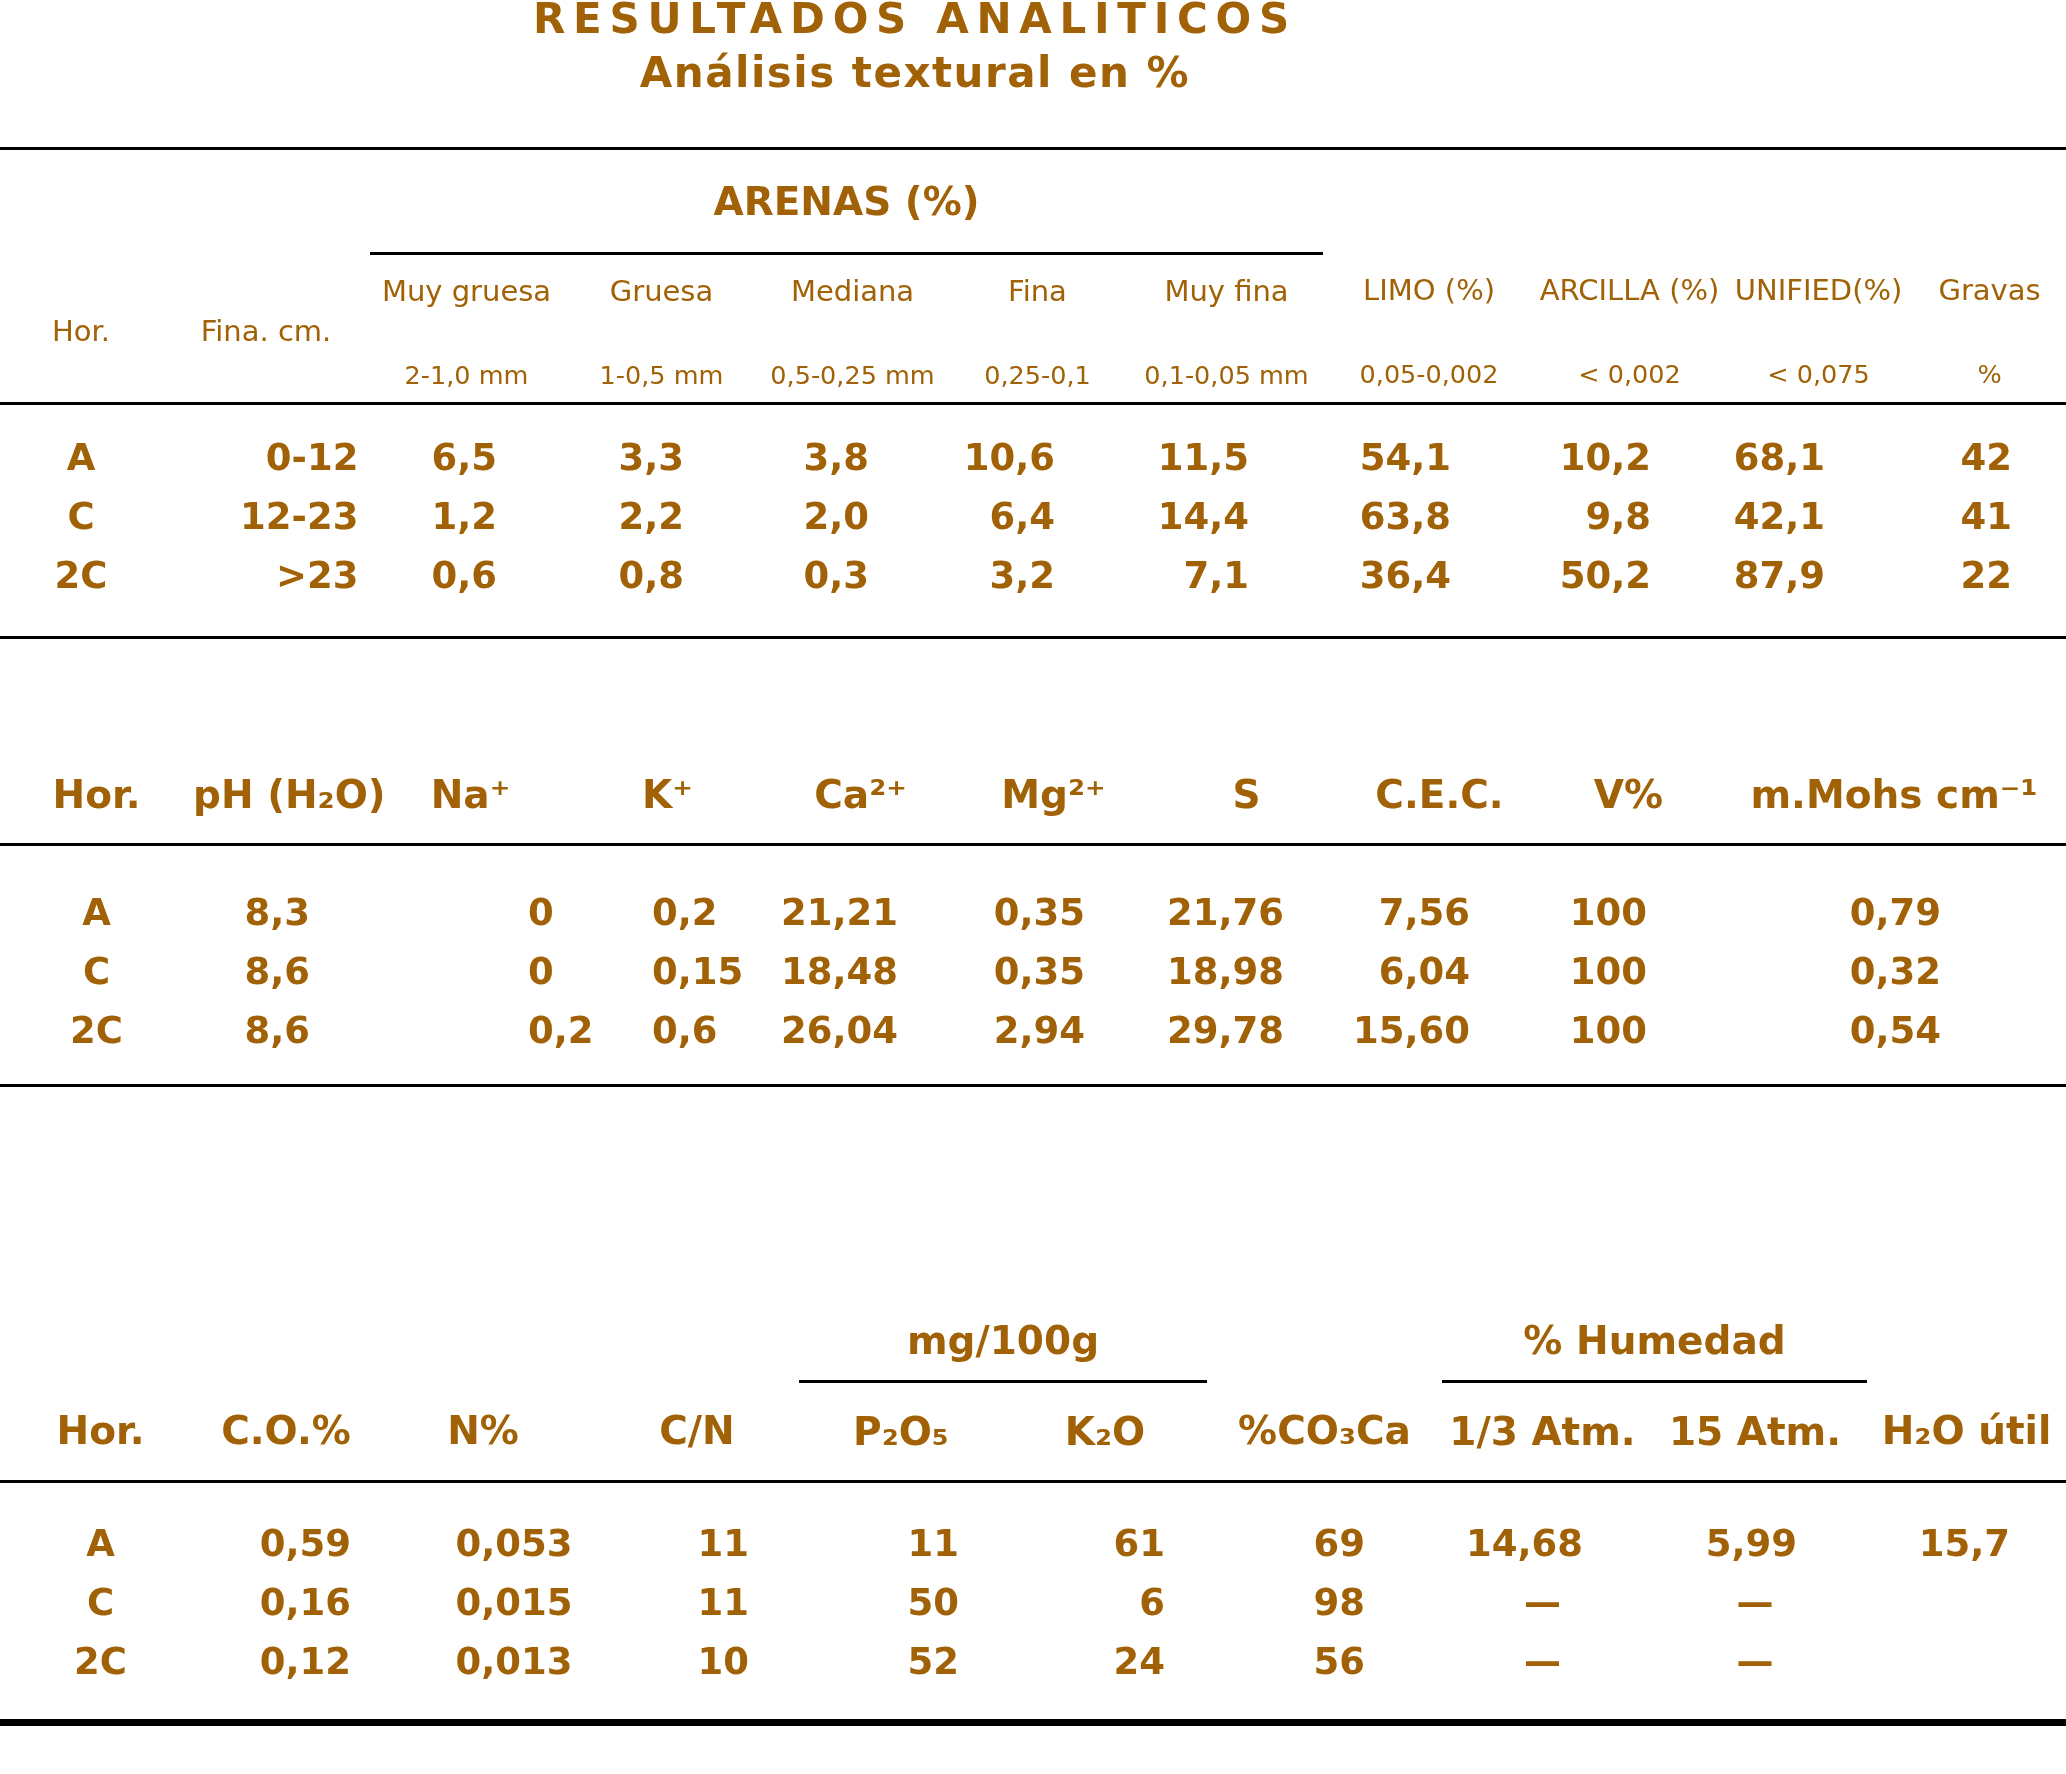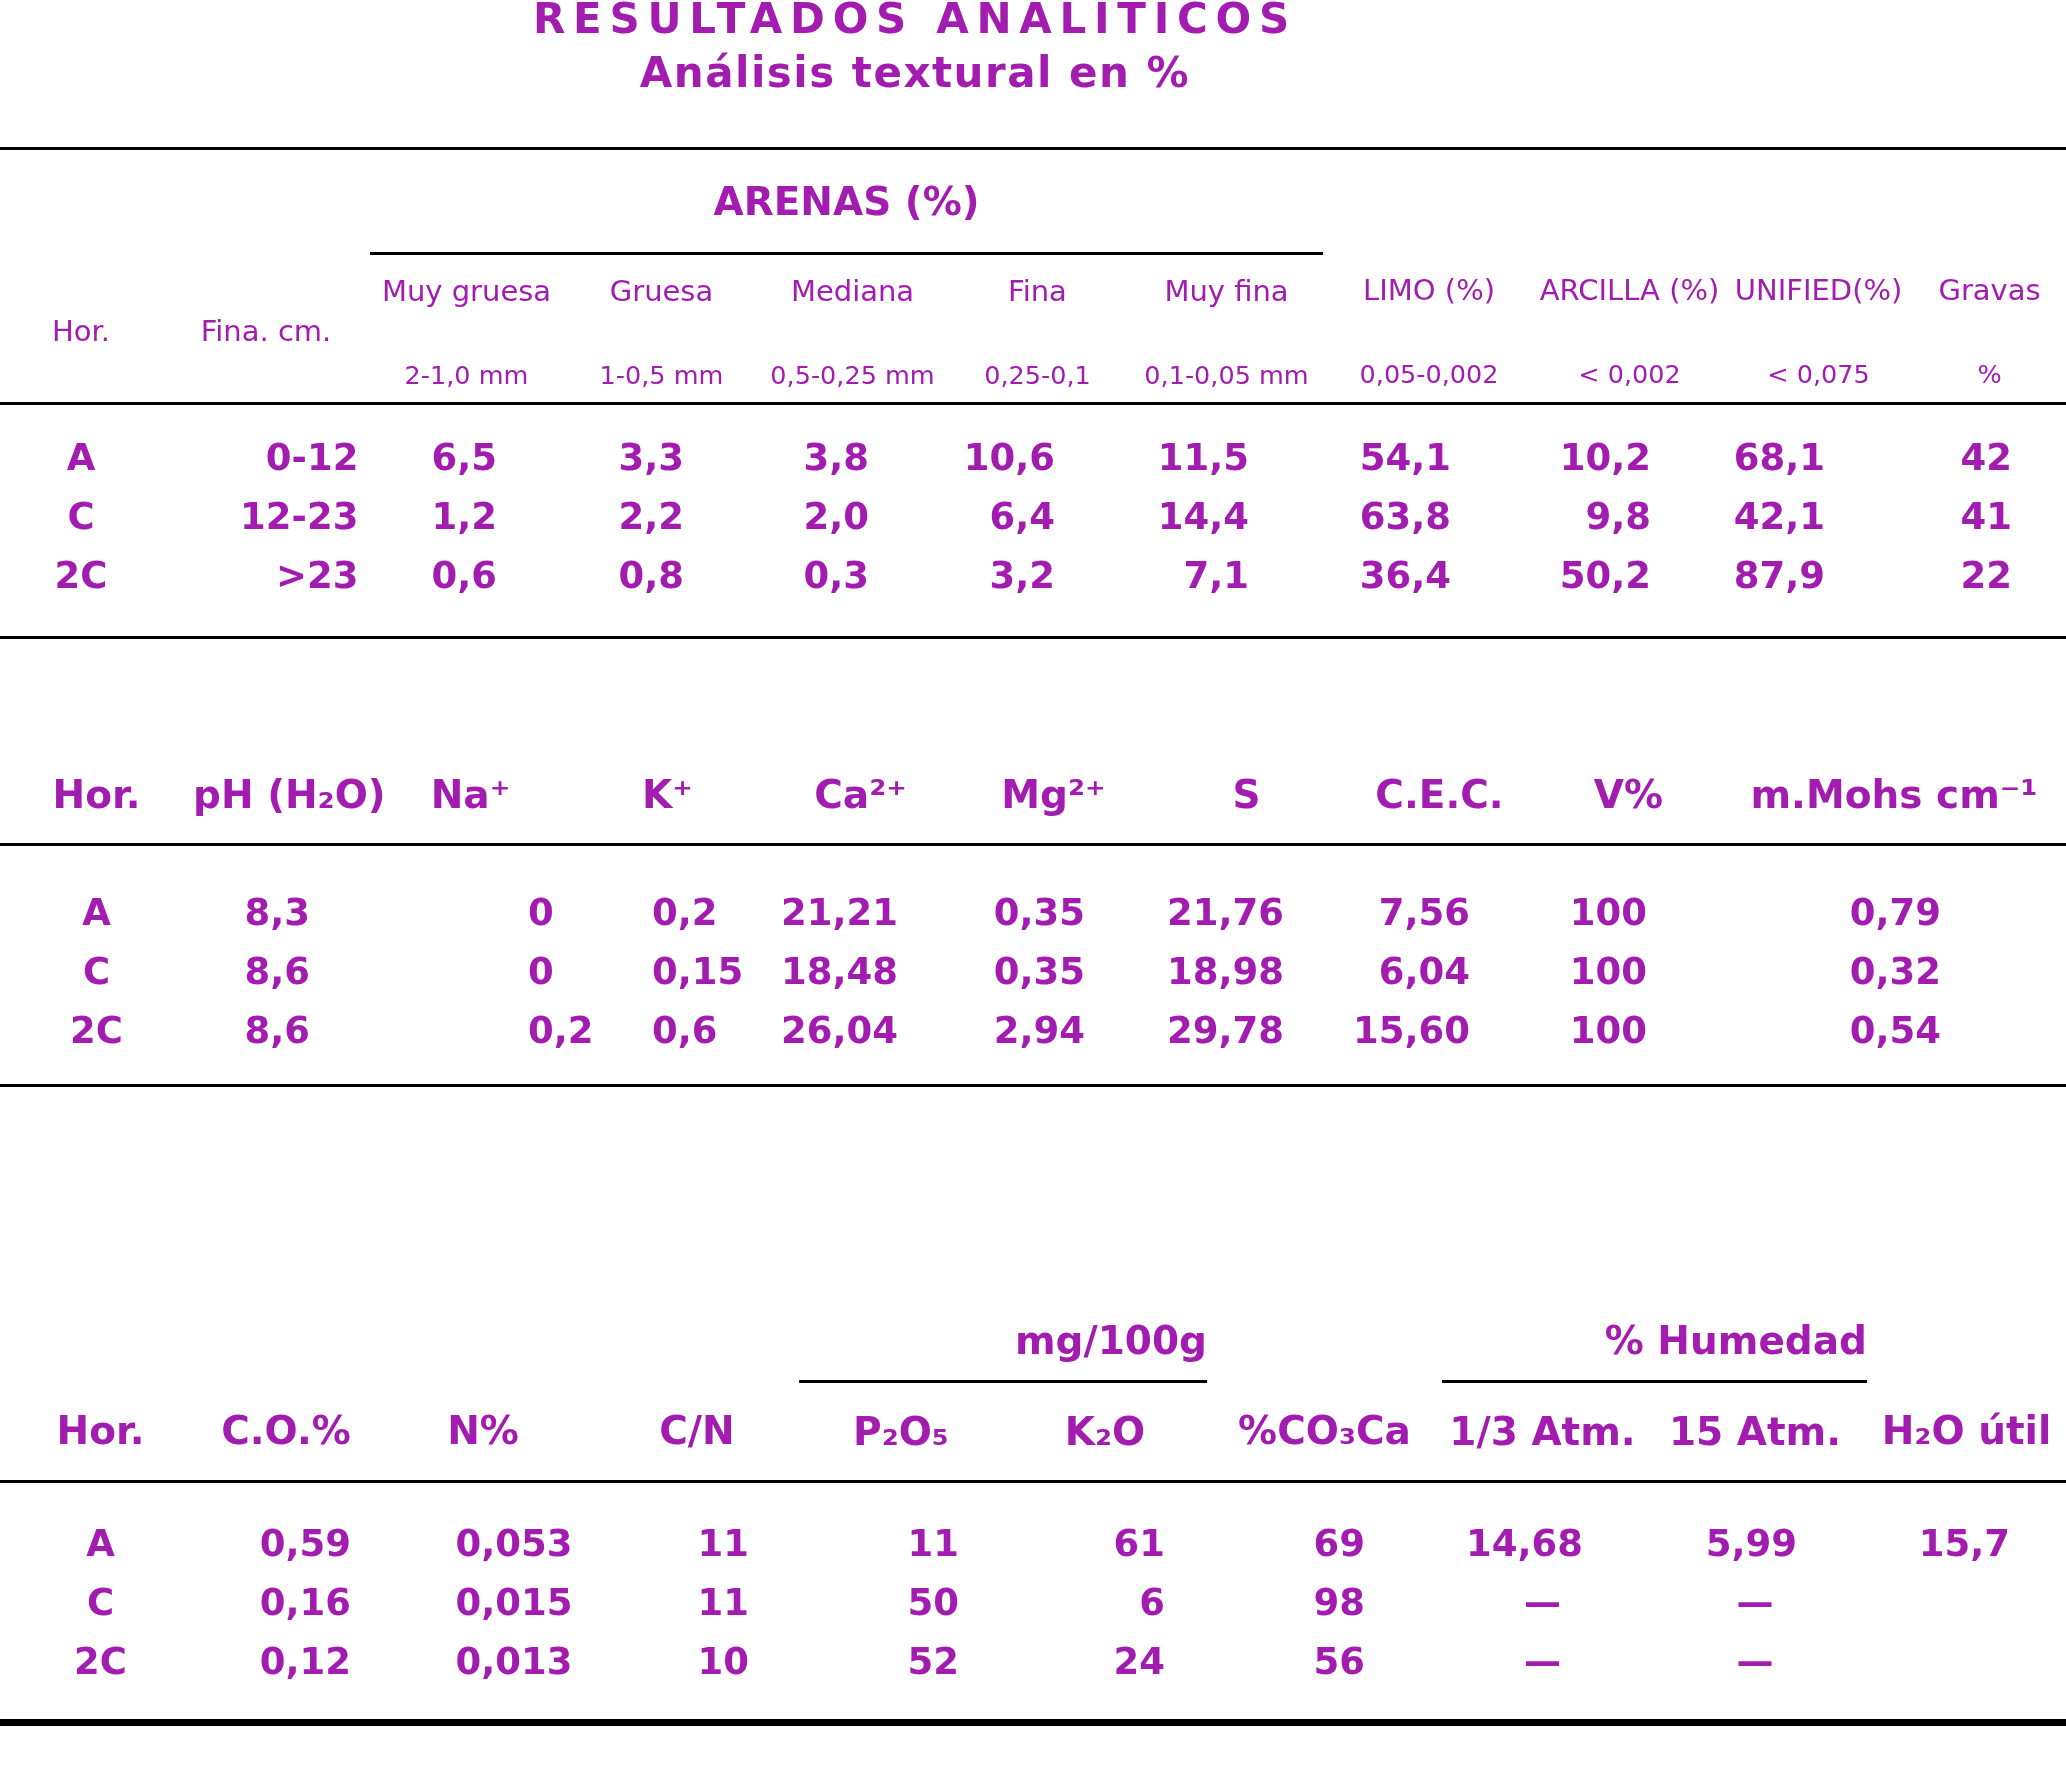--- a/index.html
+++ b/index.html
@@ -1,18 +1,18 @@
 <!DOCTYPE html>
 <html style="font-size:12.3px"><head>
 <meta charset="utf-8">
 <style>
   html,body { margin:0; padding:0; background:#ffffff; }
   .page {
     position:relative; width:2066px; height:1775px; background:#ffffff;
-    color:#a21caf; font-family:"DejaVu Sans","Liberation Sans",sans-serif;
+    color:#a16207; font-family:"DejaVu Sans","Liberation Sans",sans-serif;
     overflow:hidden;
   }
   .title {
     position:absolute; top:-4.6px; left:0; width:1830px; text-align:center;
     font-size:42px; font-weight:700; letter-spacing:7.7px; line-height:1.15;
   }
   .subtitle {
     position:absolute; top:49px; left:0; width:1830px; text-align:center;
     font-size:42px; font-weight:700; letter-spacing:1.5px; line-height:1.15;
   }
@@ -44,21 +44,21 @@
   .t2 tbody tr:first-child td { padding-top:37px; }
   .t2 tbody tr:last-child  td { padding-bottom:24px; }
   .t2 td.c1{padding-right:60px}
   .t2 td.c2{text-align:left;padding-left:158px}
   .t2 td.c3{text-align:left;padding-left:81px}
   .t2 td.c4{padding-right:59px}  .t2 td.c5{padding-right:65px}  .t2 td.c6{padding-right:59px}
   .t2 td.c7{padding-right:66px}  .t2 td.c8{padding-right:74px}  .t2 td.c9{padding-right:126px}
   
   .t3 { top:1300px; border-bottom:7px solid #000; }
   .t3 .g   { height:80px; }
-  .t3 .grp { border-bottom:3.1px solid #000; font-size:39px; font-weight:700; text-align:right; }
+  .t3 .grp { border-bottom:3.1px solid #000; font-size:39px; font-weight:700; text-align:center; }
   .t3 th.h { height:97px; border-bottom:3.9px solid #000; font-size:39px; font-weight:700; text-align:center; }
   .t3 tbody td { height:59px; font-size:37px; font-weight:700; text-align:right; line-height:1; }
   .t3 tbody tr:first-child td { padding-top:31px; }
   .t3 tbody tr:last-child  td { padding-bottom:28px; }
   .t3 td.c1{padding-right:20px}  .t3 td.c2{padding-right:22.4px}  .t3 td.c3{padding-right:50px}
   .t3 td.c4{padding-right:44px}  .t3 td.c5{padding-right:42px}  .t3 td.c6{padding-right:77px}
   .t3 td.c7{padding-right:60px}  .t3 td.c8{padding-right:70px}  .t3 td.c9{padding-right:56px}
   
   td.c0 { text-align:center !important; }
   td.dash { text-align:center !important; padding-right:0 !important; }

